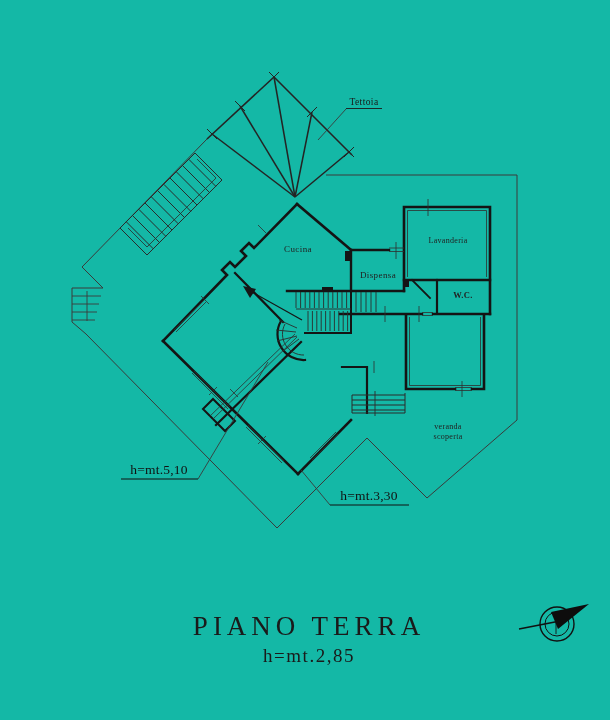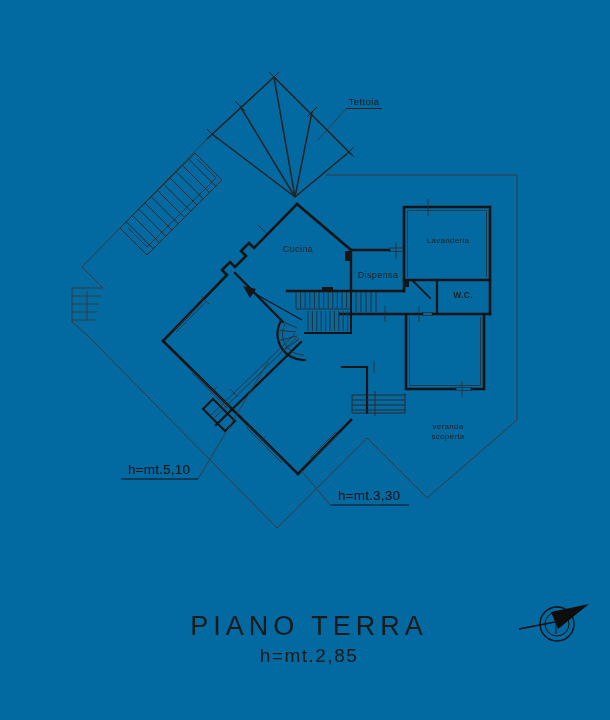--- a/index.html
+++ b/index.html
@@ -1,18 +1,18 @@
 <!DOCTYPE html>
 <html><head>
 <meta charset="utf-8">
 <style>
   html,body{margin:0;padding:0;background:#e8e8e8;}
   .page{
-    width:610px;height:720px;background:#0369a1;position:relative;
-    font-family:Liberation Sans, sans-serif;overflow:hidden;
+    width:610px;height:720px;background:#14b8a6;position:relative;
+    font-family:Liberation Serif, serif;overflow:hidden;
   }
   svg{display:block}
   text{fill:#1c1c1c}
   .room-label{font-size:9px;letter-spacing:.4px;fill:#222}
   .small-label{font-size:8px;letter-spacing:.3px;fill:#222}
   .wc-label{font-size:8.5px;font-weight:bold;letter-spacing:.3px;fill:#222}
   .dim-label{font-size:13.5px;letter-spacing:.2px;fill:#111}
   .title-label{font-size:27px;letter-spacing:5px;fill:#1a1a1a}
   .subtitle-label{font-size:19px;letter-spacing:1.5px;fill:#1a1a1a}
   .tettoia-label{font-size:9.5px;letter-spacing:.4px;fill:#1a1a1a}

